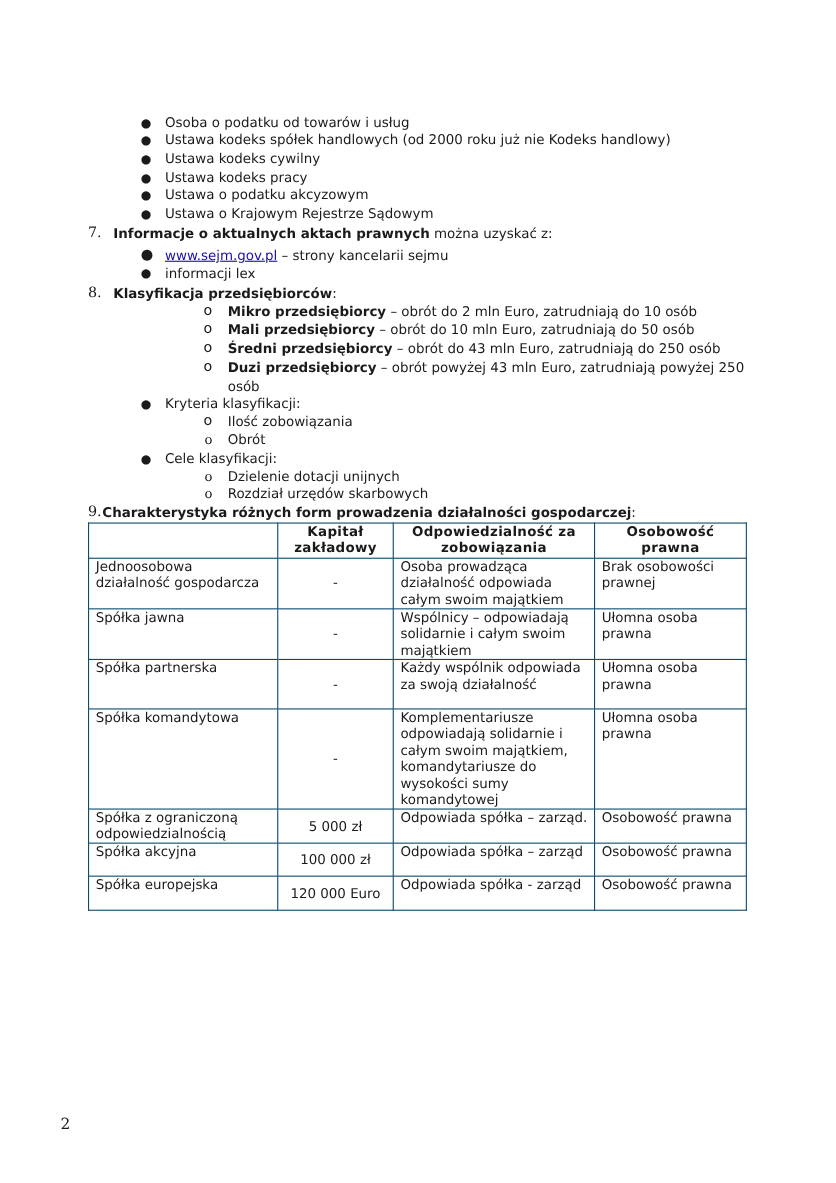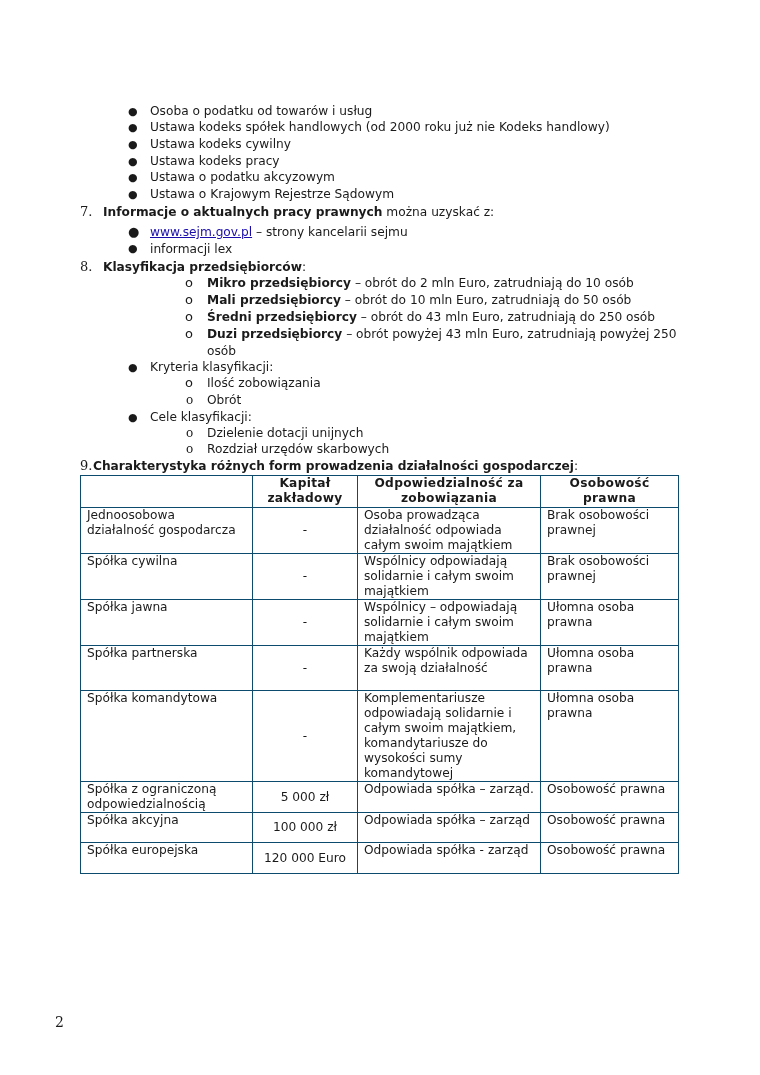--- a/index.html
+++ b/index.html
@@ -34,21 +34,21 @@
   <span class="bullet" style="left:128px;top:154px">●</span>
   <span class="line" style="left:150px;top:153px">Ustawa kodeks pracy</span>
   <span class="bullet" style="left:128px;top:170px">●</span>
   <span class="line" style="left:150px;top:169px">Ustawa o podatku akcyzowym</span>
   <span class="bullet" style="left:128px;top:187px">●</span>
   <span class="line" style="left:150px;top:186px">Ustawa o Krajowym Rejestrze Sądowym</span>
 </div>
 
 <div>
   <span class="num" style="left:80px;top:204px">7.</span>
-  <span class="line" style="left:103px;top:204px"><b>Informacje o aktualnych pracy prawnych</b><span> można uzyskać z:</span></span>
+  <span class="line" style="left:103px;top:204px"><b>Informacje o aktualnych aktach prawnych</b><span> można uzyskać z:</span></span>
   <span class="bullet" style="left:128px;top:224px;font-size:13px">●</span>
   <span class="line" style="left:150px;top:224px"><a class="link">www.sejm.gov.pl</a><span> – strony kancelarii sejmu</span></span>
   <span class="bullet" style="left:128px;top:241px">●</span>
   <span class="line" style="left:150px;top:241px">informacji lex</span>
 </div>
 
 <div>
   <span class="num" style="left:80px;top:259px">8.</span>
   <span class="line" style="left:103px;top:259px"><b>Klasyfikacja przedsiębiorców</b><span>:</span></span>
 
@@ -97,26 +97,20 @@
       </tr>
     </thead>
     <tbody id="tbody">
         <tr style="height: 45px;">
           <td>Jednoosobowa działalność gospodarcza</td>
           <td class="center">-</td>
           <td>Osoba prowadząca działalność odpowiada całym swoim majątkiem</td>
           <td>Brak osobowości prawnej</td>
         </tr>
         <tr style="height: 45px;">
-          <td>Spółka cywilna</td>
-          <td class="center">-</td>
-          <td>Wspólnicy odpowiadają solidarnie i całym swoim majątkiem</td>
-          <td>Brak osobowości prawnej</td>
-        </tr>
-        <tr style="height: 45px;">
           <td>Spółka jawna</td>
           <td class="center">-</td>
           <td>Wspólnicy – odpowiadają solidarnie i całym swoim majątkiem</td>
           <td>Ułomna osoba prawna</td>
         </tr>
         <tr style="height: 45px;">
           <td>Spółka partnerska</td>
           <td class="center">-</td>
           <td>Każdy wspólnik odpowiada za swoją działalność</td>
           <td>Ułomna osoba prawna</td>

